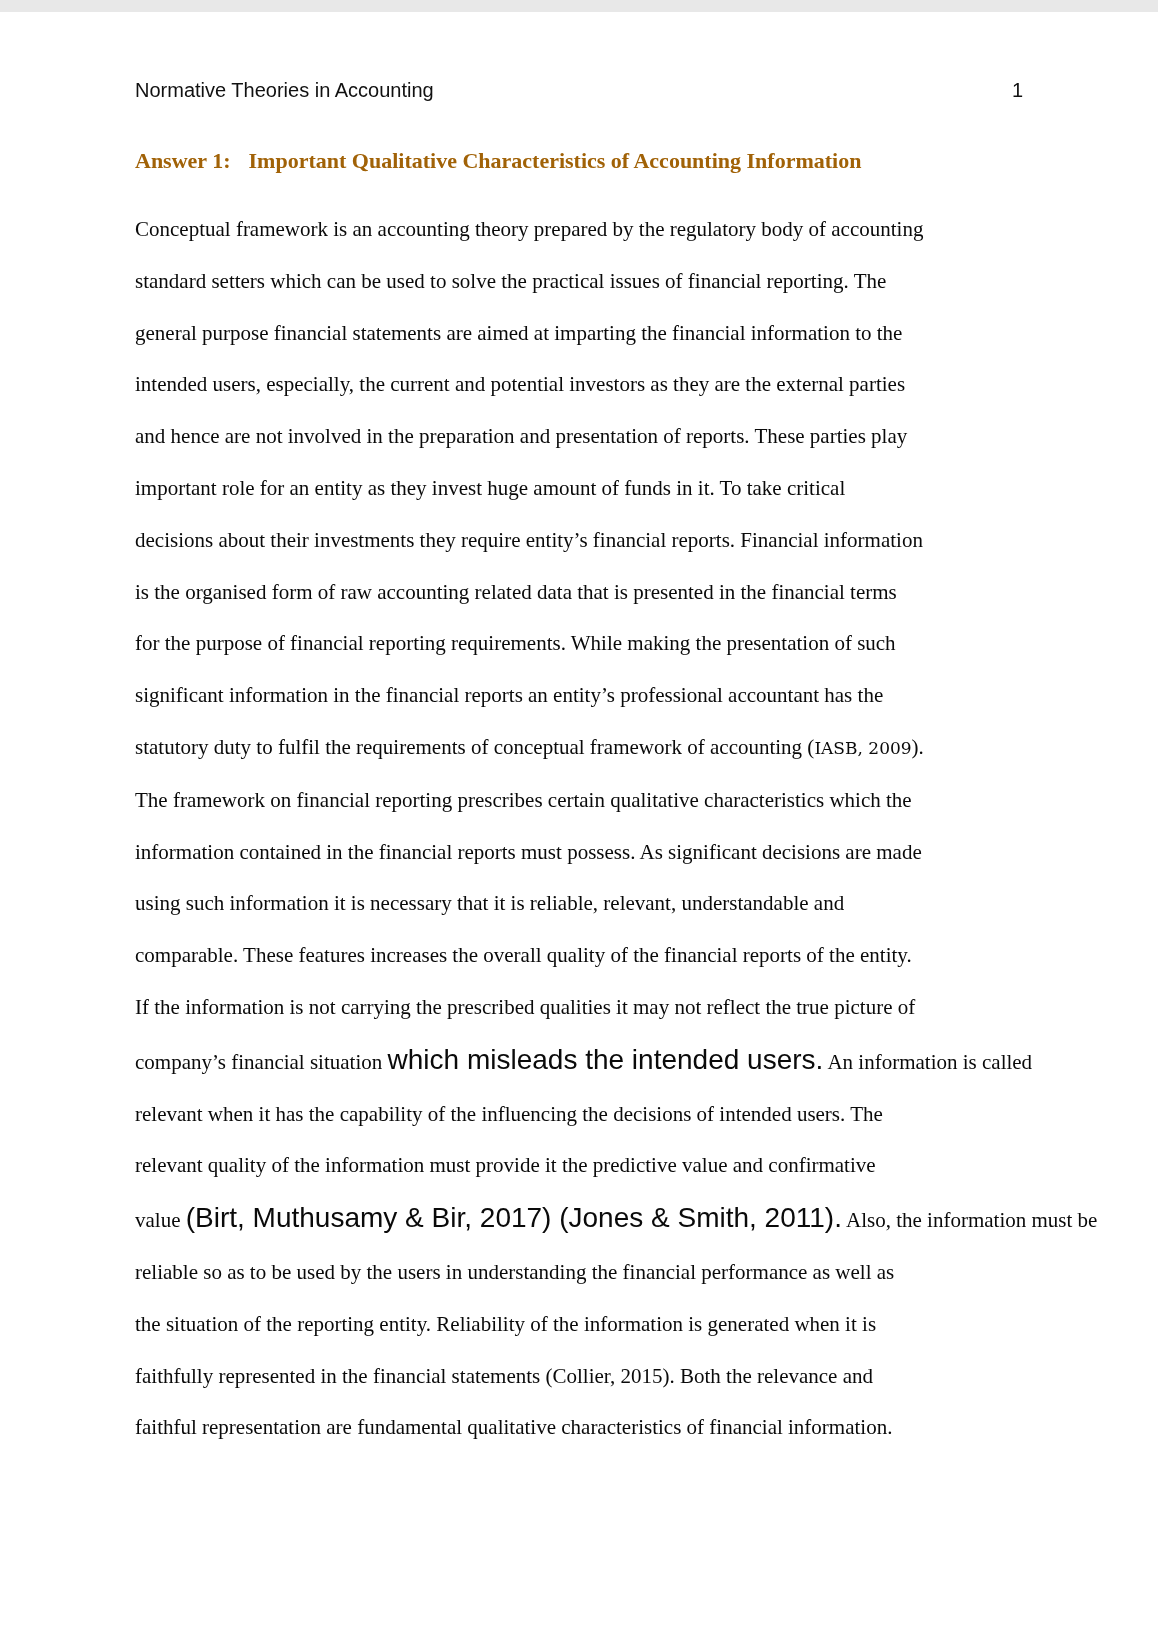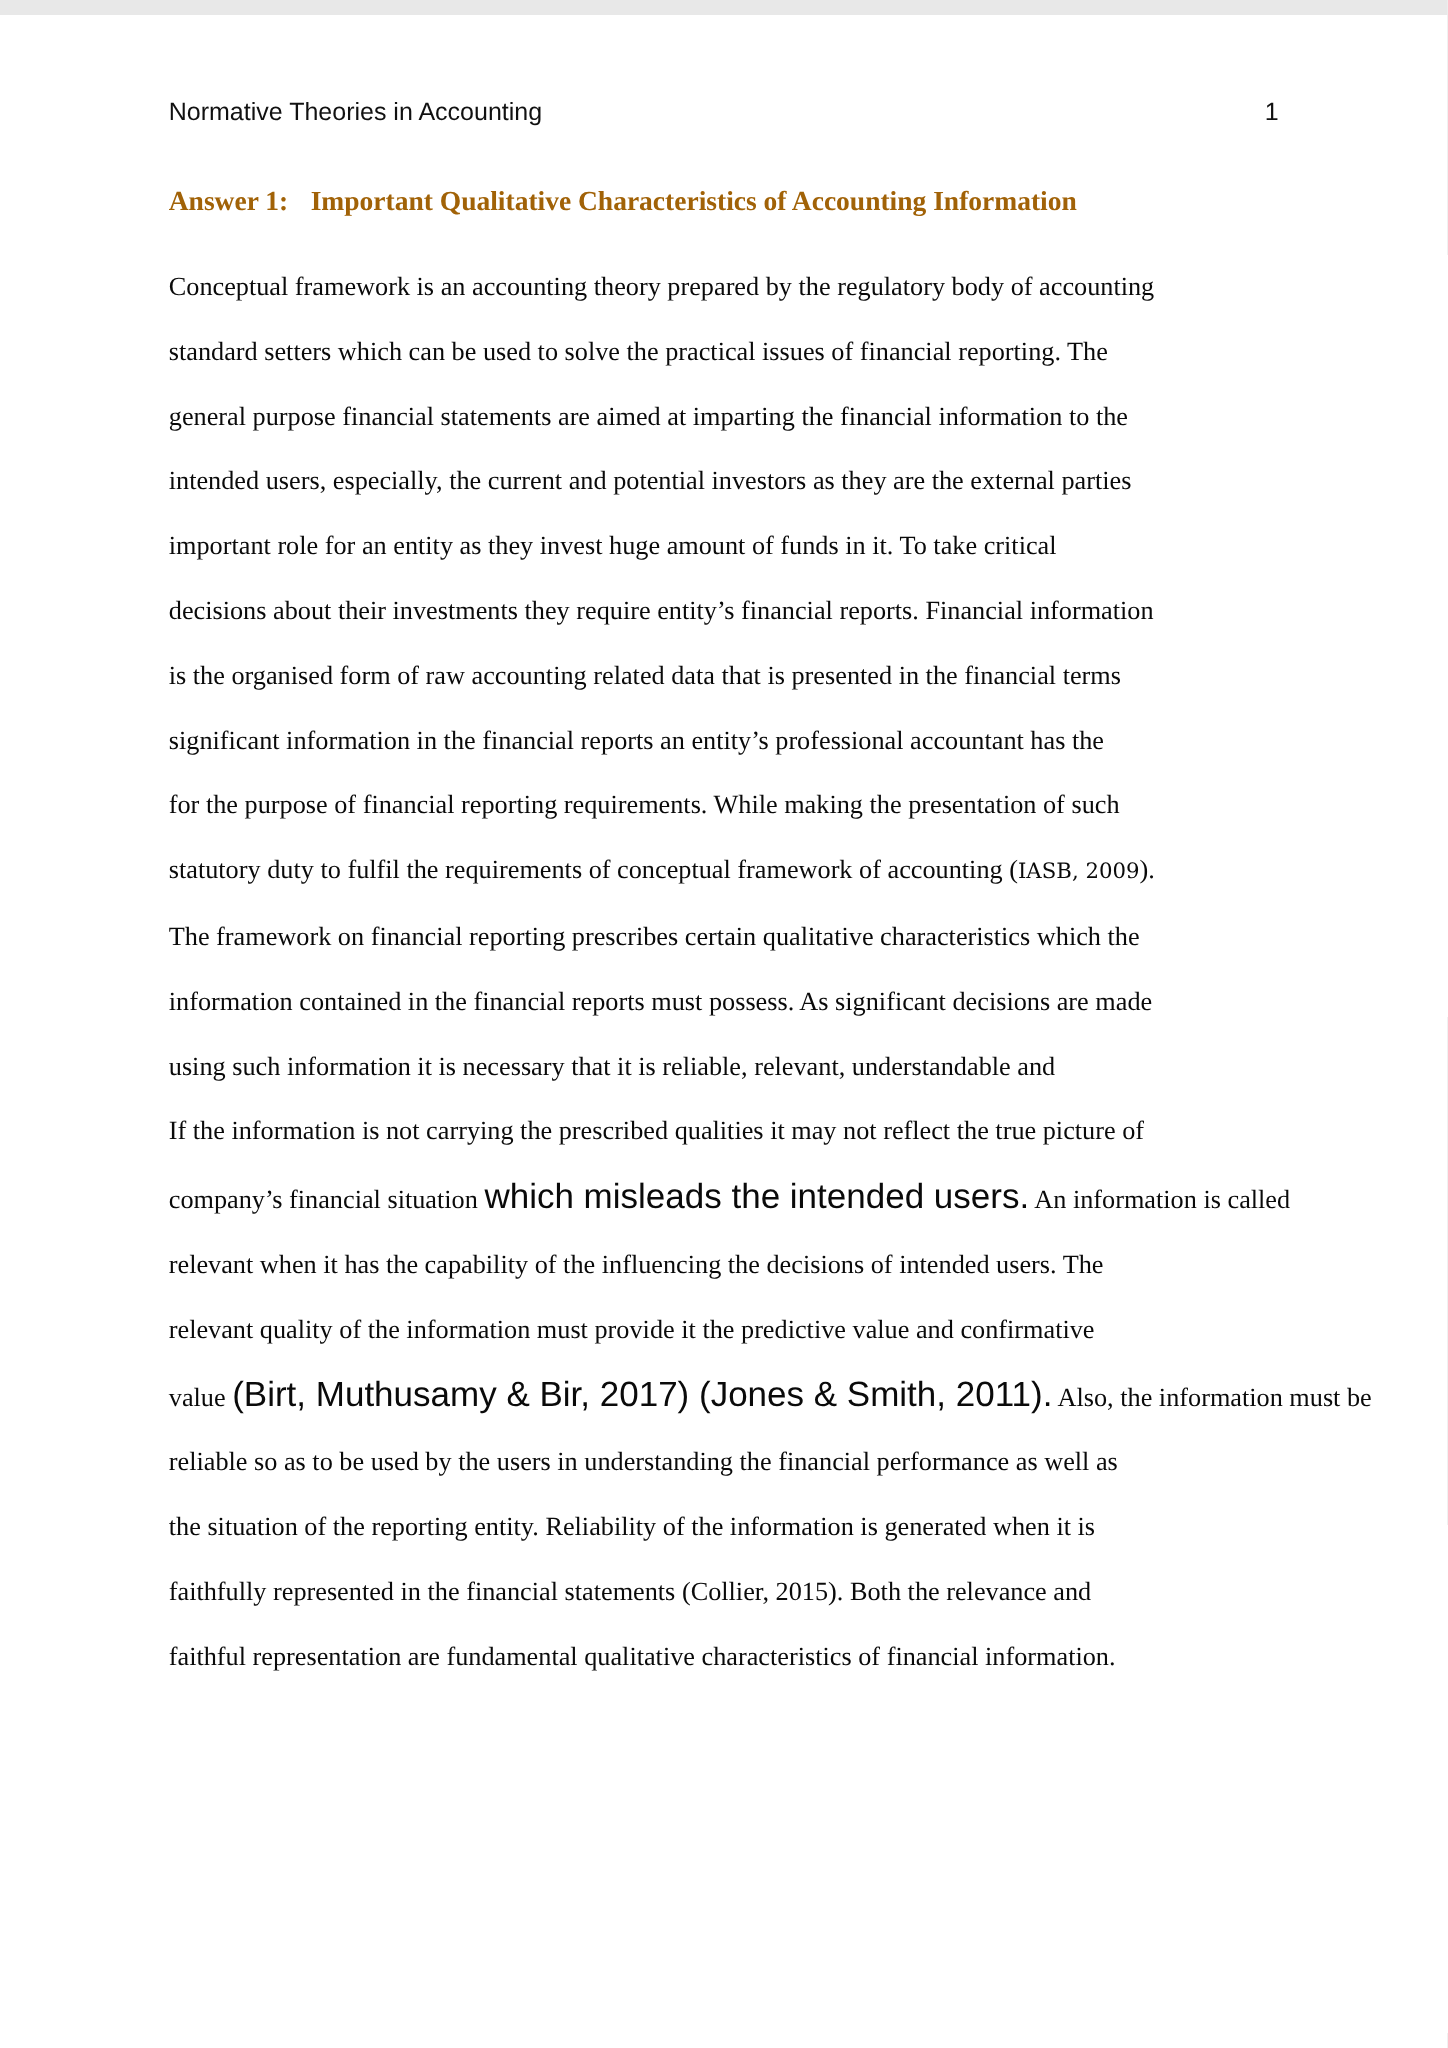--- a/index.html
+++ b/index.html
@@ -60,29 +60,31 @@
 
   <div class="essay-heading">
     <span class="heading-label">Answer 1:</span><span class="heading-text">Important Qualitative Characteristics of Accounting Information</span>
   </div>
 
   <div class="essay-body">
       <div class="line"><span class="run serif">Conceptual framework is an accounting theory prepared by the regulatory body of accounting</span></div>
       <div class="line"><span class="run serif">standard setters which can be used to solve the practical issues of financial reporting. The</span></div>
       <div class="line"><span class="run serif">general purpose financial statements are aimed at imparting the financial information to the</span></div>
       <div class="line"><span class="run serif">intended users, especially, the current and potential investors as they are the external parties</span></div>
+      <div class="line"><span class="run serif">and hence are not involved in the preparation and presentation of reports. These parties play</span></div>
       <div class="line"><span class="run serif">important role for an entity as they invest huge amount of funds in it. To take critical</span></div>
       <div class="line"><span class="run serif">decisions about their investments they require entity’s financial reports. Financial information</span></div>
       <div class="line"><span class="run serif">is the organised form of raw accounting related data that is presented in the financial terms</span></div>
+      <div class="line"><span class="run serif">for the purpose of financial reporting requirements. While making the presentation of such</span></div>
       <div class="line"><span class="run serif">significant information in the financial reports an entity’s professional accountant has the</span></div>
-      <div class="line"><span class="run serif">for the purpose of financial reporting requirements. While making the presentation of such</span></div>
       <div class="line"><span class="run serif">statutory duty to fulfil the requirements of conceptual framework of accounting (</span><span class="run cite-small">IASB, 2009</span><span class="run serif">).</span></div>
       <div class="line"><span class="run serif">The framework on financial reporting prescribes certain qualitative characteristics which the</span></div>
       <div class="line"><span class="run serif">information contained in the financial reports must possess. As significant decisions are made</span></div>
       <div class="line"><span class="run serif">using such information it is necessary that it is reliable, relevant, understandable and</span></div>
+      <div class="line"><span class="run serif">comparable. These features increases the overall quality of the financial reports of the entity.</span></div>
       <div class="line"><span class="run serif">If the information is not carrying the prescribed qualities it may not reflect the true picture of</span></div>
       <div class="line"><span class="run serif">company’s financial situation </span><span class="run sans">which misleads the intended users.</span><span class="run serif"> An information is called</span></div>
       <div class="line"><span class="run serif">relevant when it has the capability of the influencing the decisions of intended users. The</span></div>
       <div class="line"><span class="run serif">relevant quality of the information must provide it the predictive value and confirmative</span></div>
       <div class="line"><span class="run serif">value </span><span class="run sans">(Birt, Muthusamy &amp; Bir, 2017) (Jones &amp; Smith, 2011).</span><span class="run serif"> Also, the information must be</span></div>
       <div class="line"><span class="run serif">reliable so as to be used by the users in understanding the financial performance as well as</span></div>
       <div class="line"><span class="run serif">the situation of the reporting entity. Reliability of the information is generated when it is</span></div>
       <div class="line"><span class="run serif">faithfully represented in the financial statements (Collier, 2015). Both the relevance and</span></div>
       <div class="line"><span class="run serif">faithful representation are fundamental qualitative characteristics of financial information.</span></div>
     </div>

